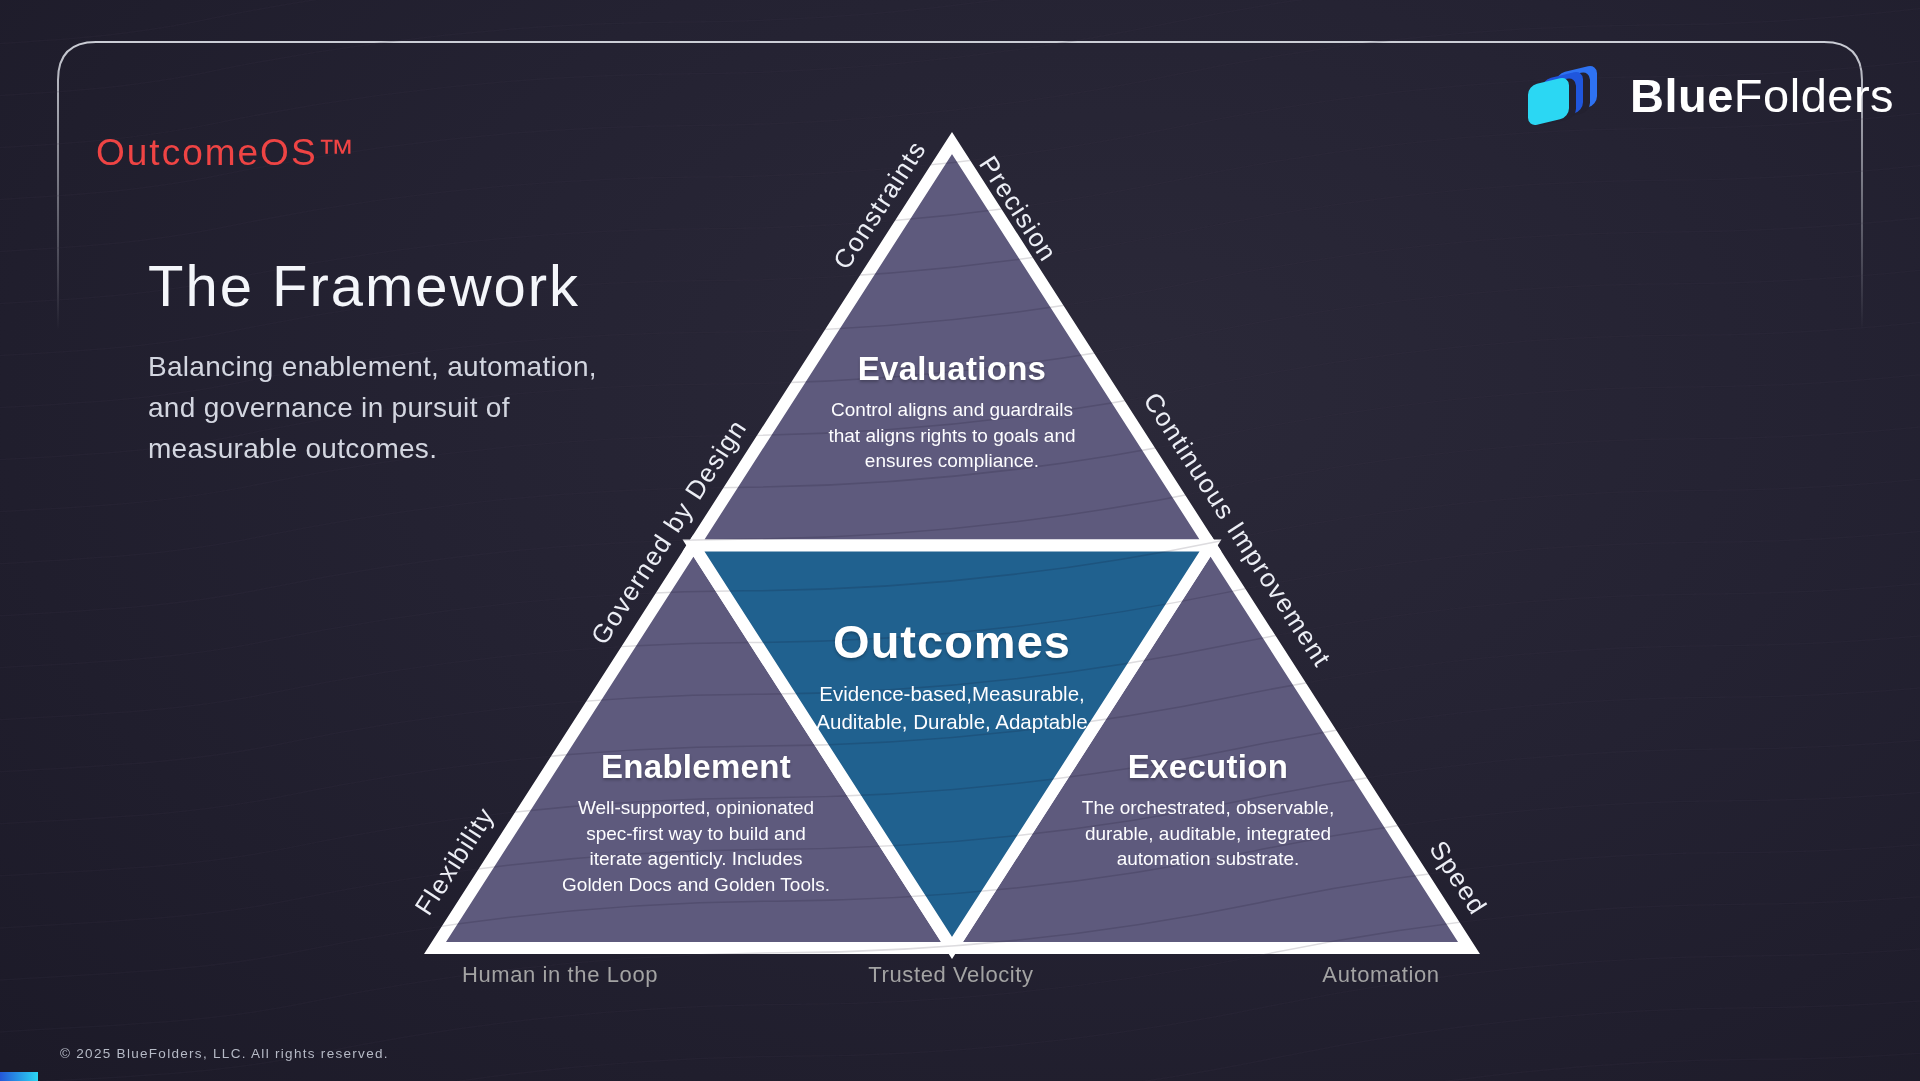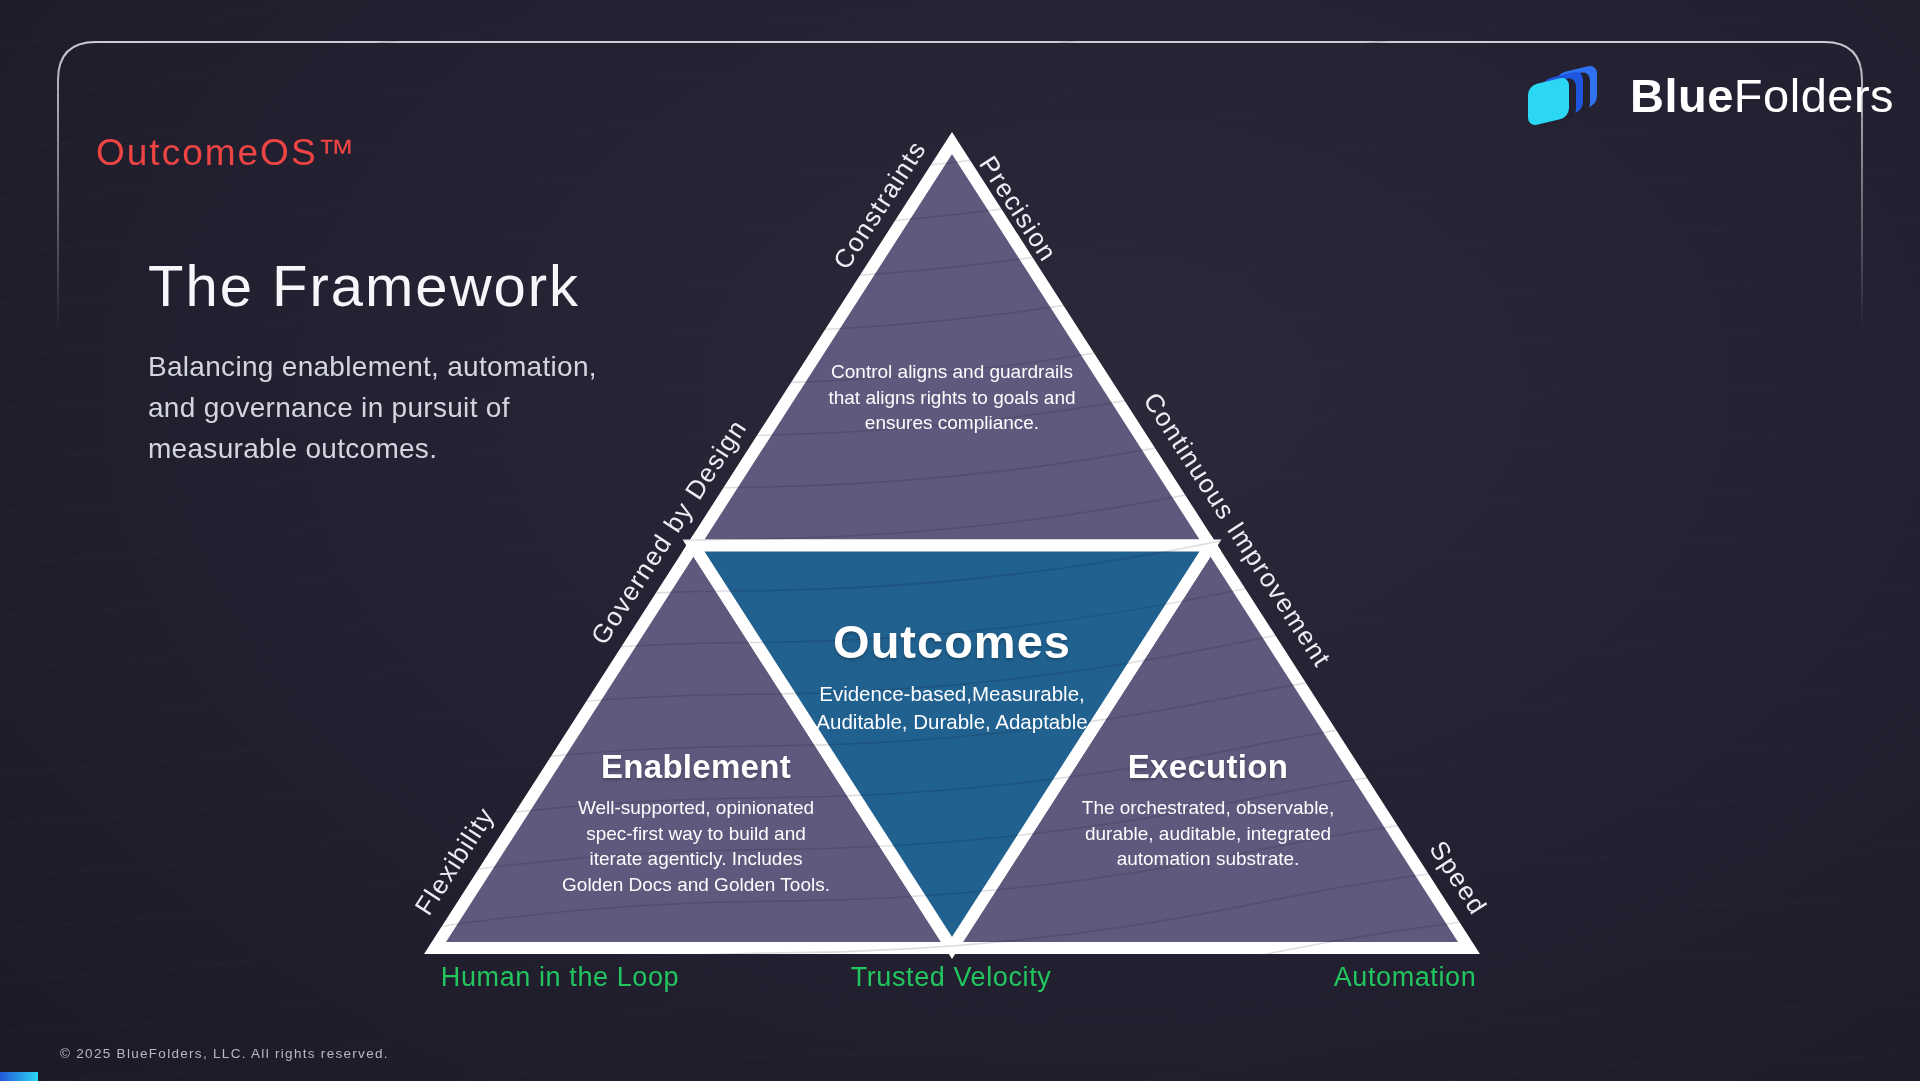--- a/index.html
+++ b/index.html
@@ -53,21 +53,21 @@
   .outcomes-block .tri-h { font-size:47px; letter-spacing:1px; }
   .outcomes-block .tri-body { margin-top:11px; font-size:20.5px; }
 
   
   .edge-label {
     position:absolute; white-space:nowrap;
     font-size:26px; font-weight:300; letter-spacing:1.4px; color:#eceef5;
   }
   .base-label {
     position:absolute; top:962px; transform:translateX(-50%); white-space:nowrap;
-    font-size:27px; font-weight:300; letter-spacing:0.6px; color:#22c55e;
+    font-size:22px; font-weight:300; letter-spacing:0.6px; color:#a3a3a3;
   }
 
   
   .copyright {
     position:absolute; left:60px; top:1046px;
     font-size:13.5px; letter-spacing:1.3px; color:#b6bac6;
   }
   .corner-accent {
     position:absolute; left:0; top:1072px; width:38px; height:9px;
     background:linear-gradient(90deg,#2457d8,#2bd7f3);
@@ -140,20 +140,21 @@
   </div>
   <div class="logo-text">
     <span class="bold">Blue</span><span class="light">Folders</span>
   </div>
 </div>
 
 <h1 class="intro-title">The Framework</h1>
 <p class="intro-sub">Balancing enablement, automation, and governance in pursuit of measurable outcomes.</p>
 
 <div class="tri-block" style="left:952px; top:350px;">
+  <div class="tri-h">Evaluations</div>
   <div class="tri-body">
     <div>Control aligns and guardrails</div>
     <div>that aligns rights to goals and</div>
     <div>ensures compliance.</div>
   </div>
 </div>
 
 <div class="tri-block outcomes-block" style="left:952px; top:614px;">
   <div class="tri-h">Outcomes</div>
   <div class="tri-body">
@@ -183,16 +184,16 @@
 
 <div class="edge-label" style="left:880px; top:205px; transform:translate(-50%,-50%) rotate(-57deg);">Constraints</div>
 <div class="edge-label" style="left:1018px; top:209px; transform:translate(-50%,-50%) rotate(57deg);">Precision</div>
 <div class="edge-label" style="left:669px; top:532px; transform:translate(-50%,-50%) rotate(-57deg);">Governed by Design</div>
 <div class="edge-label" style="left:1237px; top:530px; transform:translate(-50%,-50%) rotate(57deg);">Continuous Improvement</div>
 <div class="edge-label" style="left:455px; top:861px; transform:translate(-50%,-50%) rotate(-57deg);">Flexibility</div>
 <div class="edge-label" style="left:1458px; top:878px; transform:translate(-50%,-50%) rotate(57deg);">Speed</div>
 
 <div class="base-label" style="left:560px;">Human in the Loop</div>
 <div class="base-label" style="left:951px;">Trusted Velocity</div>
-<div class="base-label" style="left:1381px;margin-left:24px;">Automation</div>
+<div class="base-label" style="left:1381px;">Automation</div>
 
 <div class="copyright">© 2025 BlueFolders, LLC. All rights reserved.</div>
 <div class="corner-accent"></div>
 
 </body></html>

